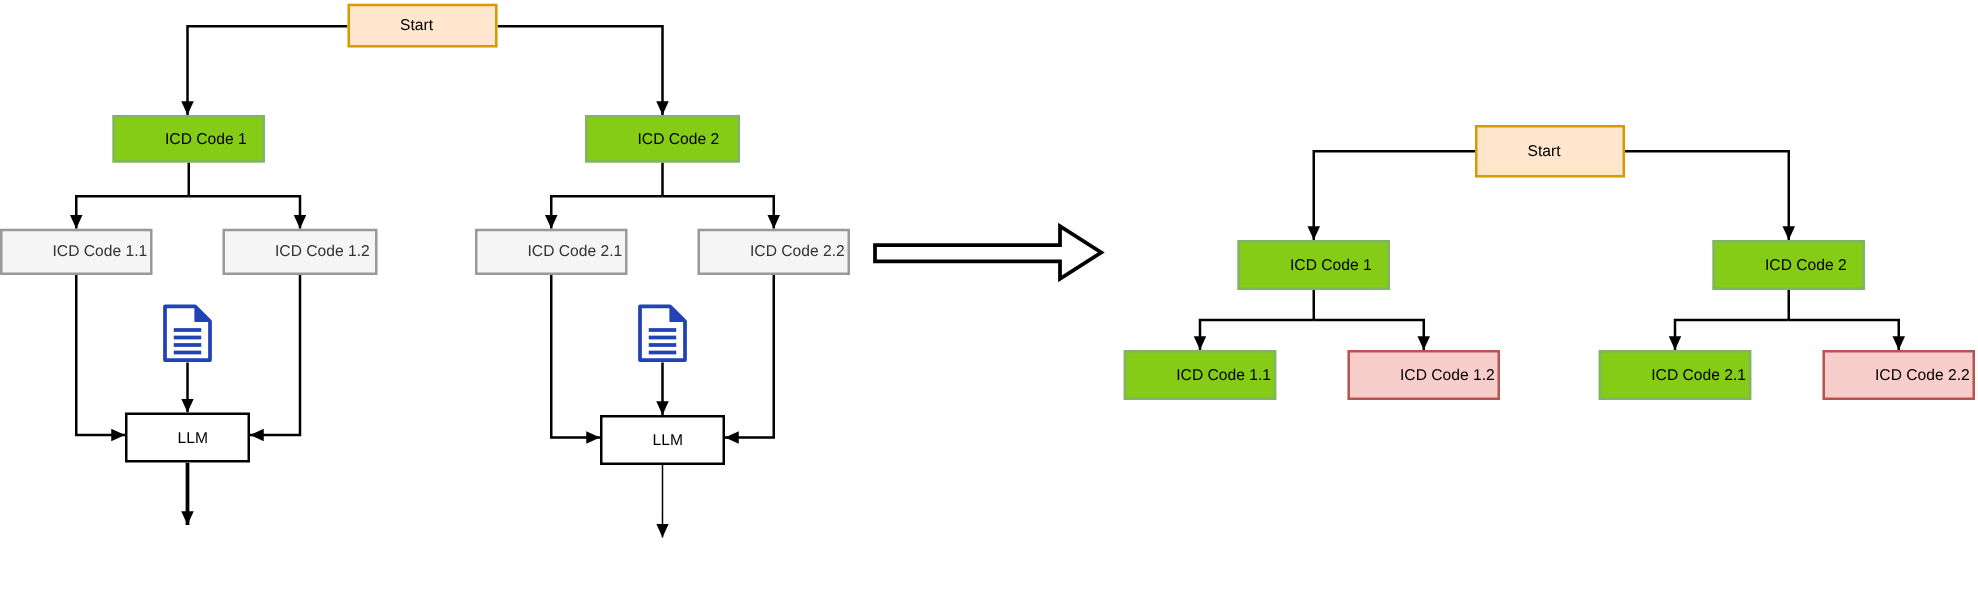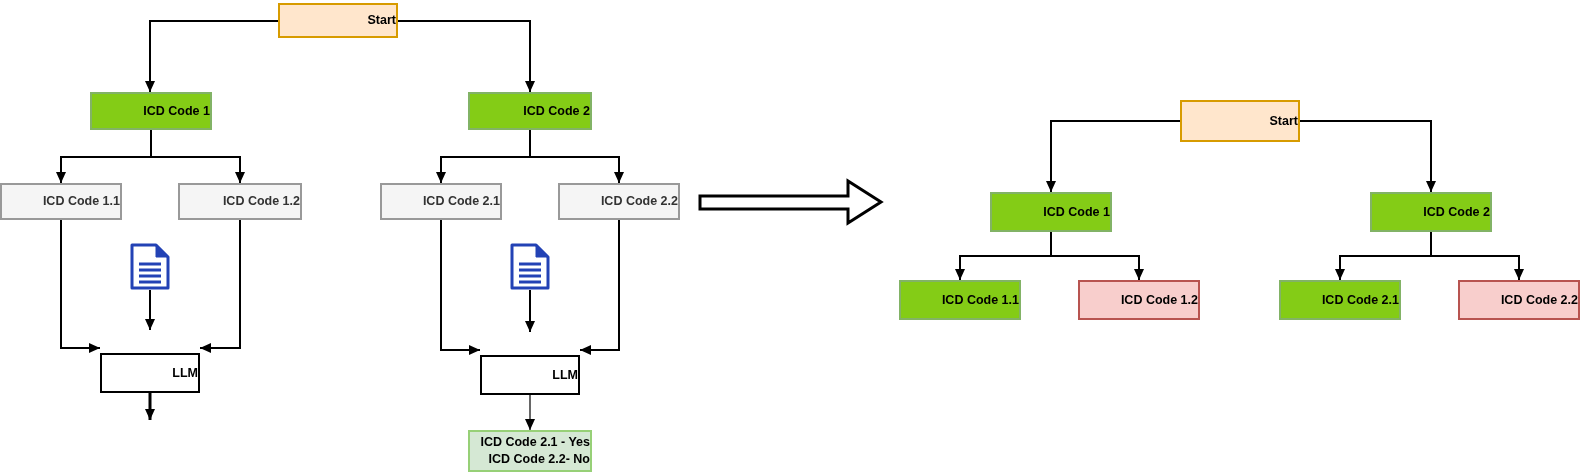--- a/index.html
+++ b/index.html
@@ -9,38 +9,38 @@
     background:#ffffff;
     font-family:"Liberation Sans", sans-serif;
     overflow:hidden;
   }
   .wires{position:absolute;left:0;top:0;pointer-events:none;}
   .node{
     position:absolute;
     box-sizing:border-box;
     display:flex;
     flex-direction:column;
-    align-items:flex-end;
+    align-items:flex-start;
     justify-content:center;
     text-align:center;
     font-size:12.5px;
-    font-weight:bold;
+    font-weight:normal;
     color:#000000;
     line-height:1.35;
     background:#ffffff;
     border:2px solid #000000;
     padding-left:40px;
   }
   .node .lbl{display:block;white-space:nowrap;}
   .orange{background:#FFE6CC;border-color:#D79B00;}
   .green{background:#84cc16;border-color:#82B366;}
   .gray{background:#F5F5F5;border-color:#999999;color:#333333;}
   .red{background:#F8CECC;border-color:#B85450;}
   .result{background:#D5E8D4;border-color:#97D077;}
-  .llm{background:#ffffff;border:2px solid #000000;margin-top:23px;}
+  .llm{background:#ffffff;border:2px solid #000000;}
 </style>
 </head>
 <body>
 
 <div class="canvas">
 
   <svg class="wires" width="1582" height="473" viewBox="0 0 1582 473">
     <defs>
       <marker id="ah" markerUnits="userSpaceOnUse" markerWidth="14" markerHeight="12" refX="11" refY="5" orient="auto">
         <path d="M0,0 L11,5 L0,10 Z" fill="#000000"></path>
@@ -125,24 +125,20 @@
     <span class="lbl">ICD Code 2.2</span>
   </div>
 
   <div class="node llm" style="left:100px;top:330px;width:100px;height:40px">
     <span class="lbl">LLM</span>
   </div>
   <div class="node llm" style="left:480px;top:332px;width:100px;height:40px">
     <span class="lbl">LLM</span>
   </div>
 
-  <div class="node result" style="left:468px;top:430px;width:124px;height:42px">
-    <span class="lbl">ICD Code 2.1 - Yes</span>
-    <span class="lbl">ICD Code 2.2- No</span>
-  </div>
 
   <div class="node orange" style="left:1180px;top:100px;width:120px;height:42px">
     <span class="lbl">Start</span>
   </div>
 
   <div class="node green" style="left:990px;top:192px;width:122px;height:40px">
     <span class="lbl">ICD Code 1</span>
   </div>
   <div class="node green" style="left:1370px;top:192px;width:122px;height:40px">
     <span class="lbl">ICD Code 2</span>

